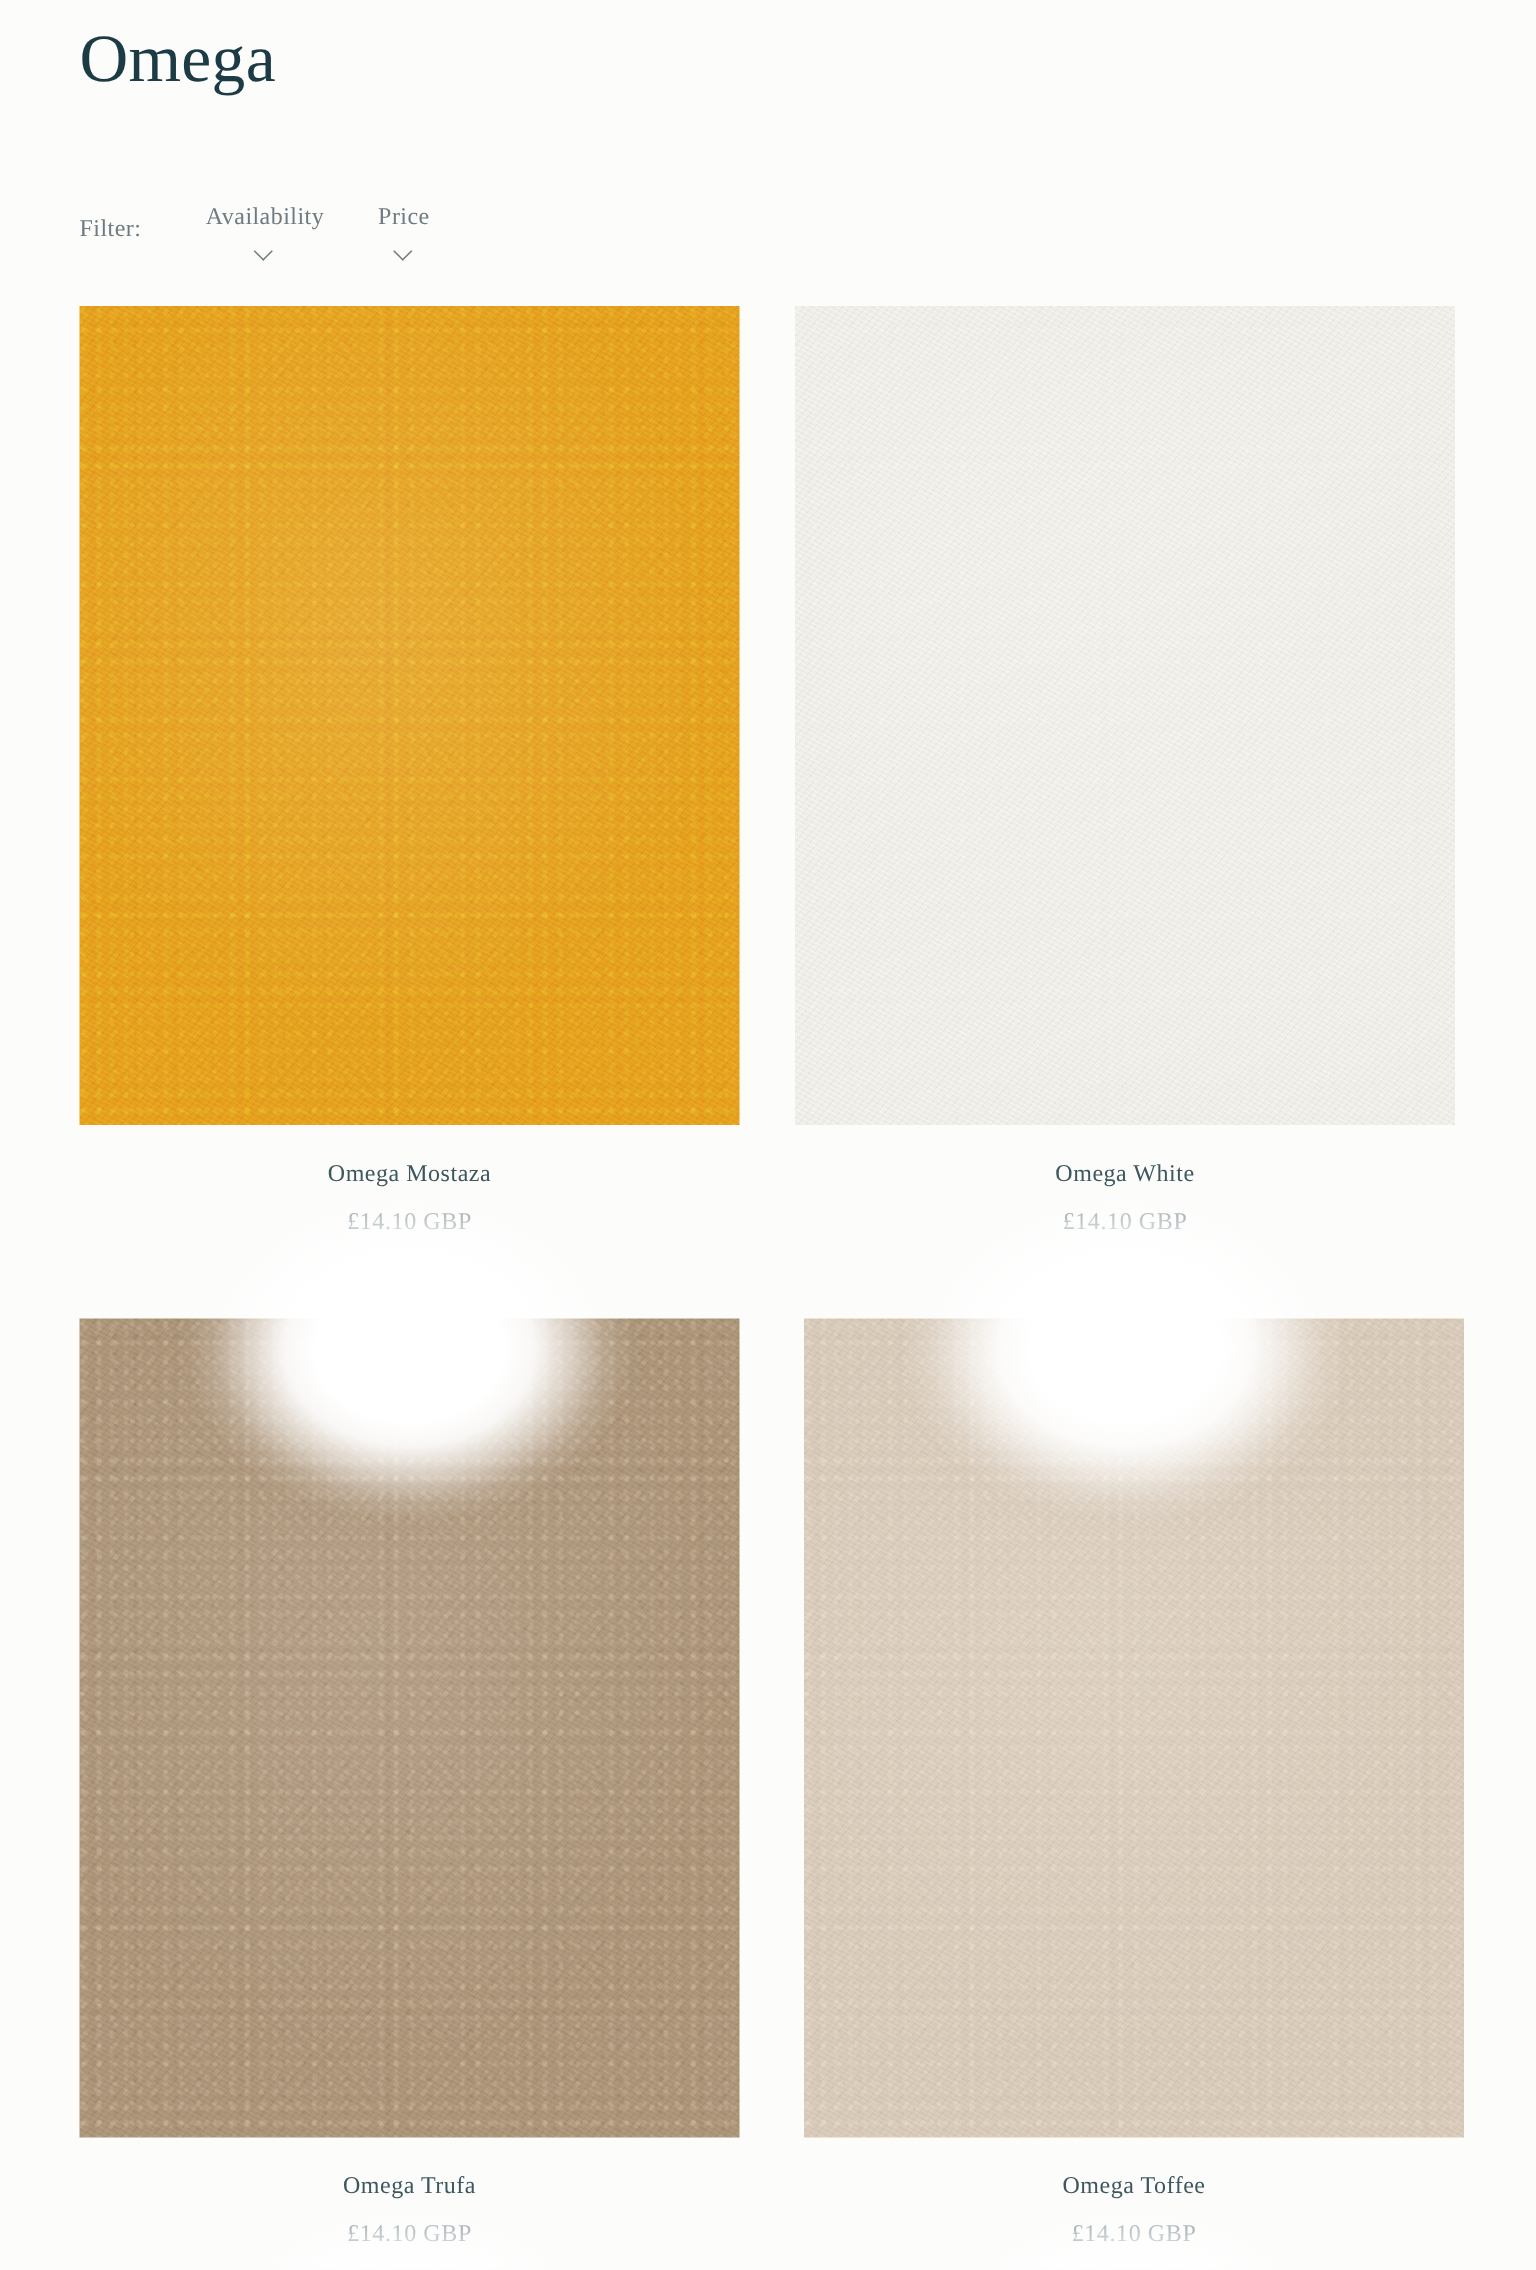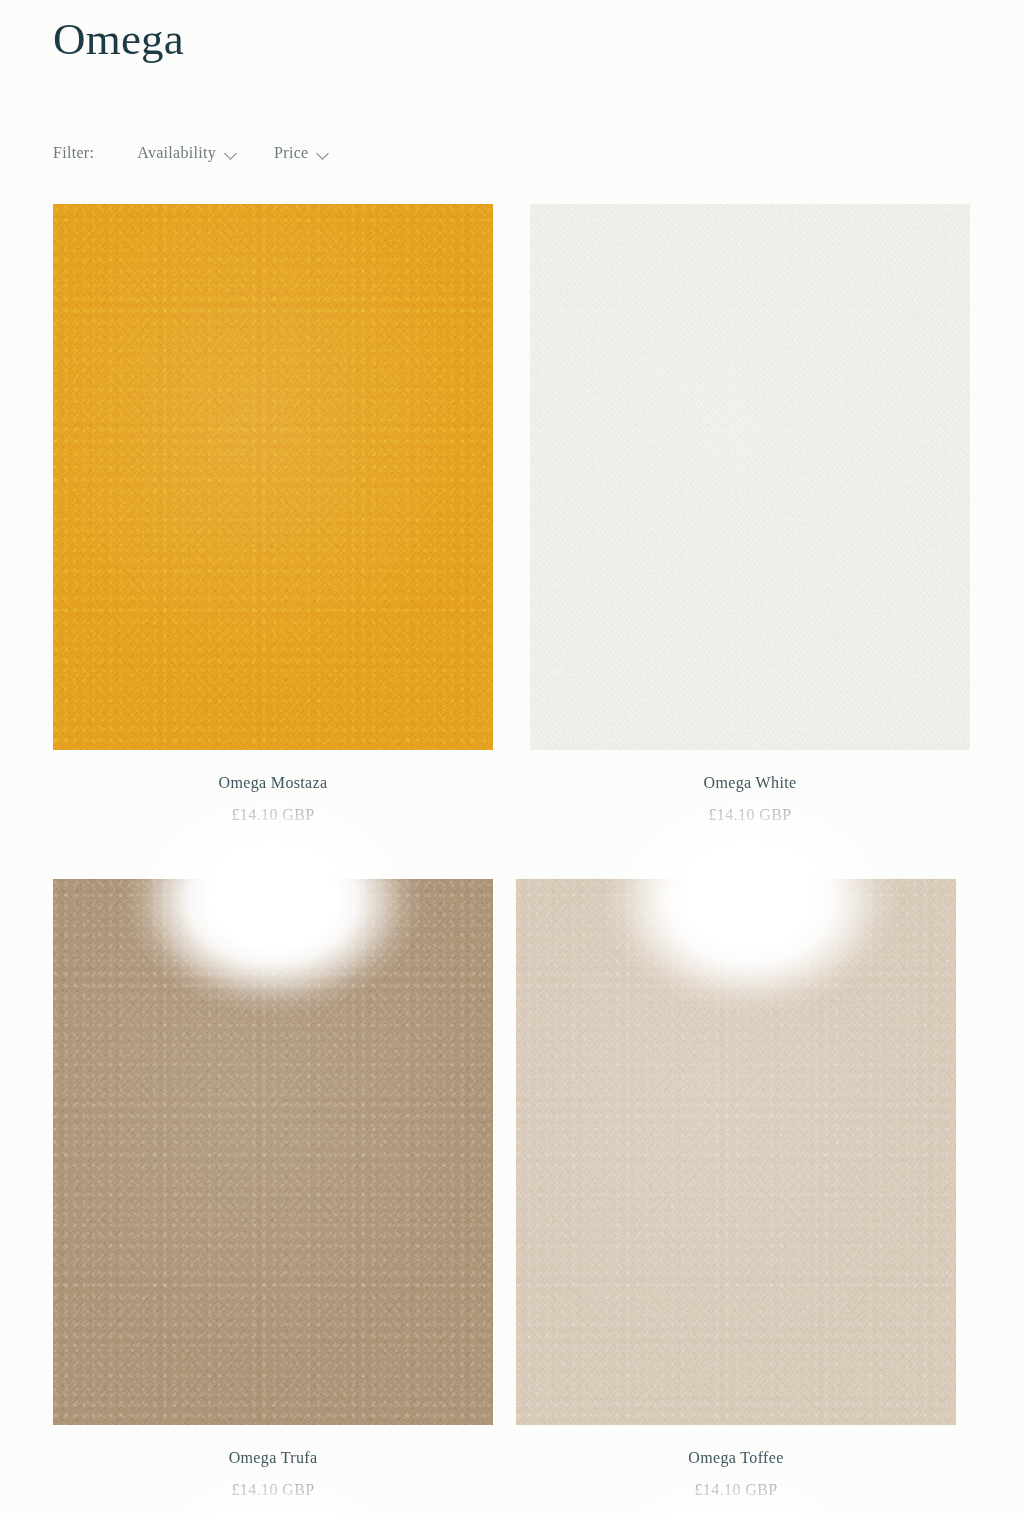--- a/index.html
+++ b/index.html
@@ -77,20 +77,21 @@
     gap: 9px;
     font-size: 16px;
     color: #6e7b80;
     letter-spacing: 0.3px;
     background: none;
     border: none;
     cursor: pointer;
     font-family: "Liberation Serif", "DejaVu Serif", serif;
     white-space: nowrap;
     padding: 0;
+    flex-direction: column;
   }
 
   .chev {
     display: inline-block;
     width: 13px;
     height: 8px;
     position: relative;
   }
   .chev::before {
     content: "";
@@ -137,21 +138,21 @@
     width: 918px;
   }
 
   .card {
     position: absolute;
     width: 440px;
   }
   .card.c0 { left: 0px;   top: 0px; }
   .card.c1 { left: 477px; top: 0px; }
   .card.c2 { left: 0px;   top: 675px; }
-  .card.c3 { left: 463px; top: 675px; }
+  .card.c3 { left: 483px; top: 675px; }
 
   .swatch {
     width: 440px;
     height: 546px;
     position: relative;
     overflow: hidden;
   }
 
   
   .grain {

